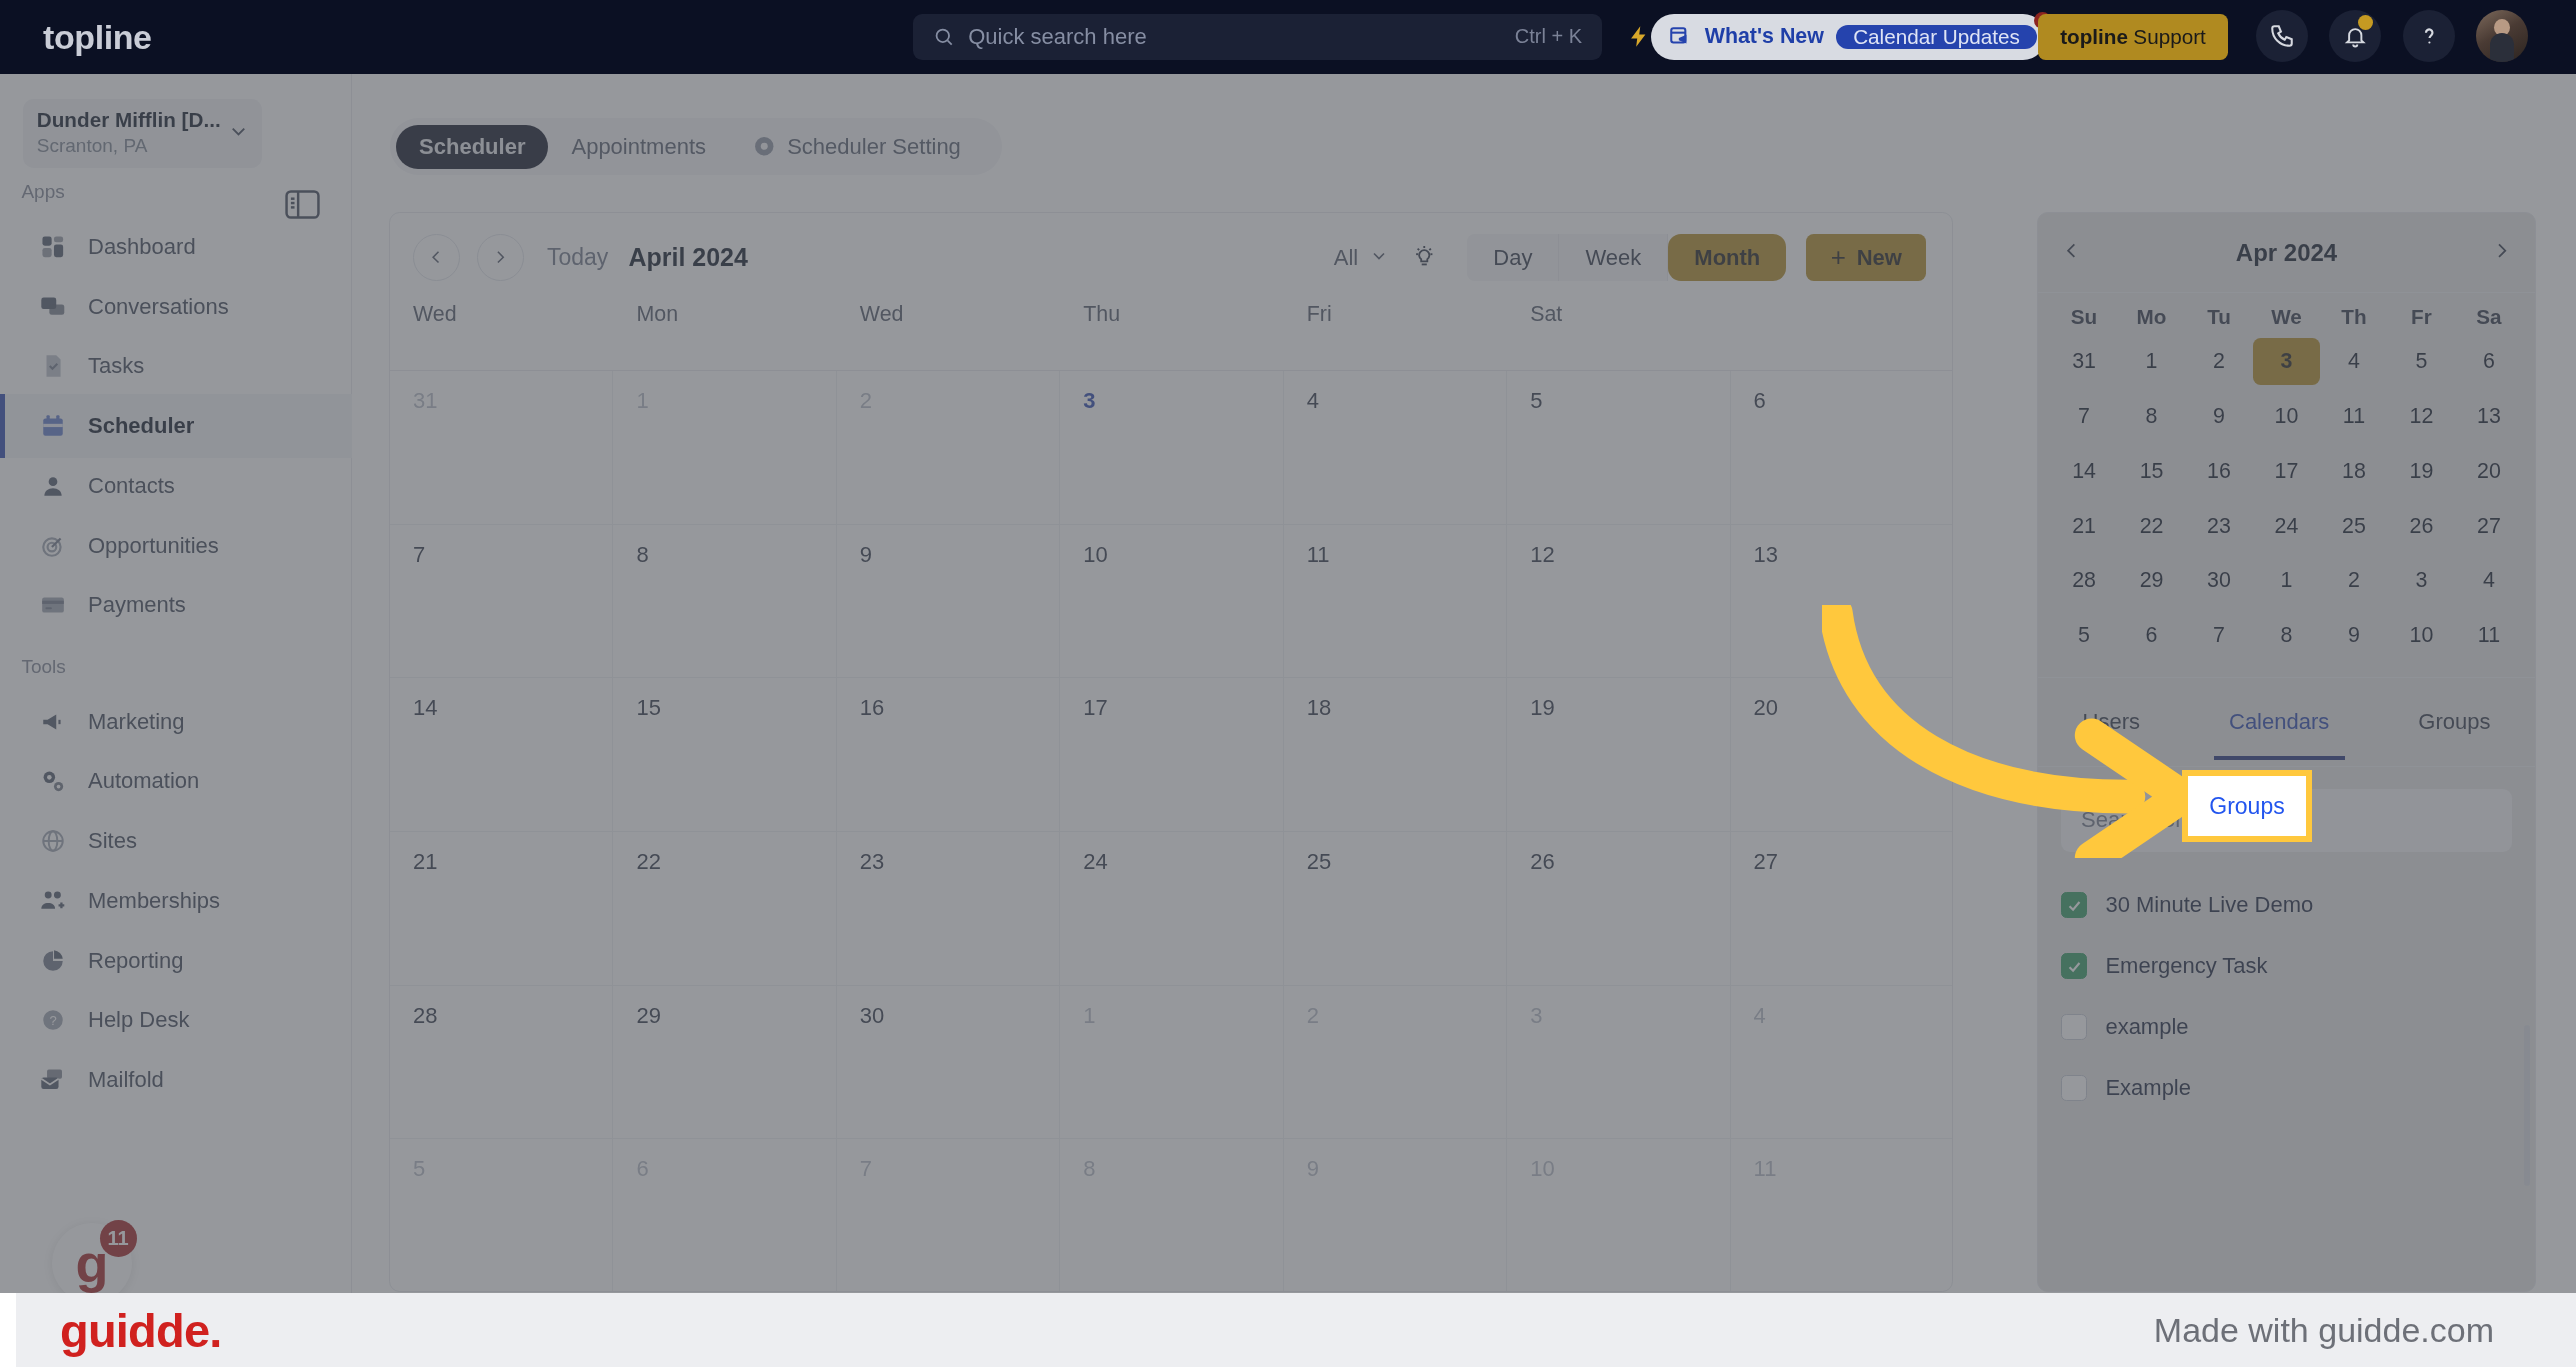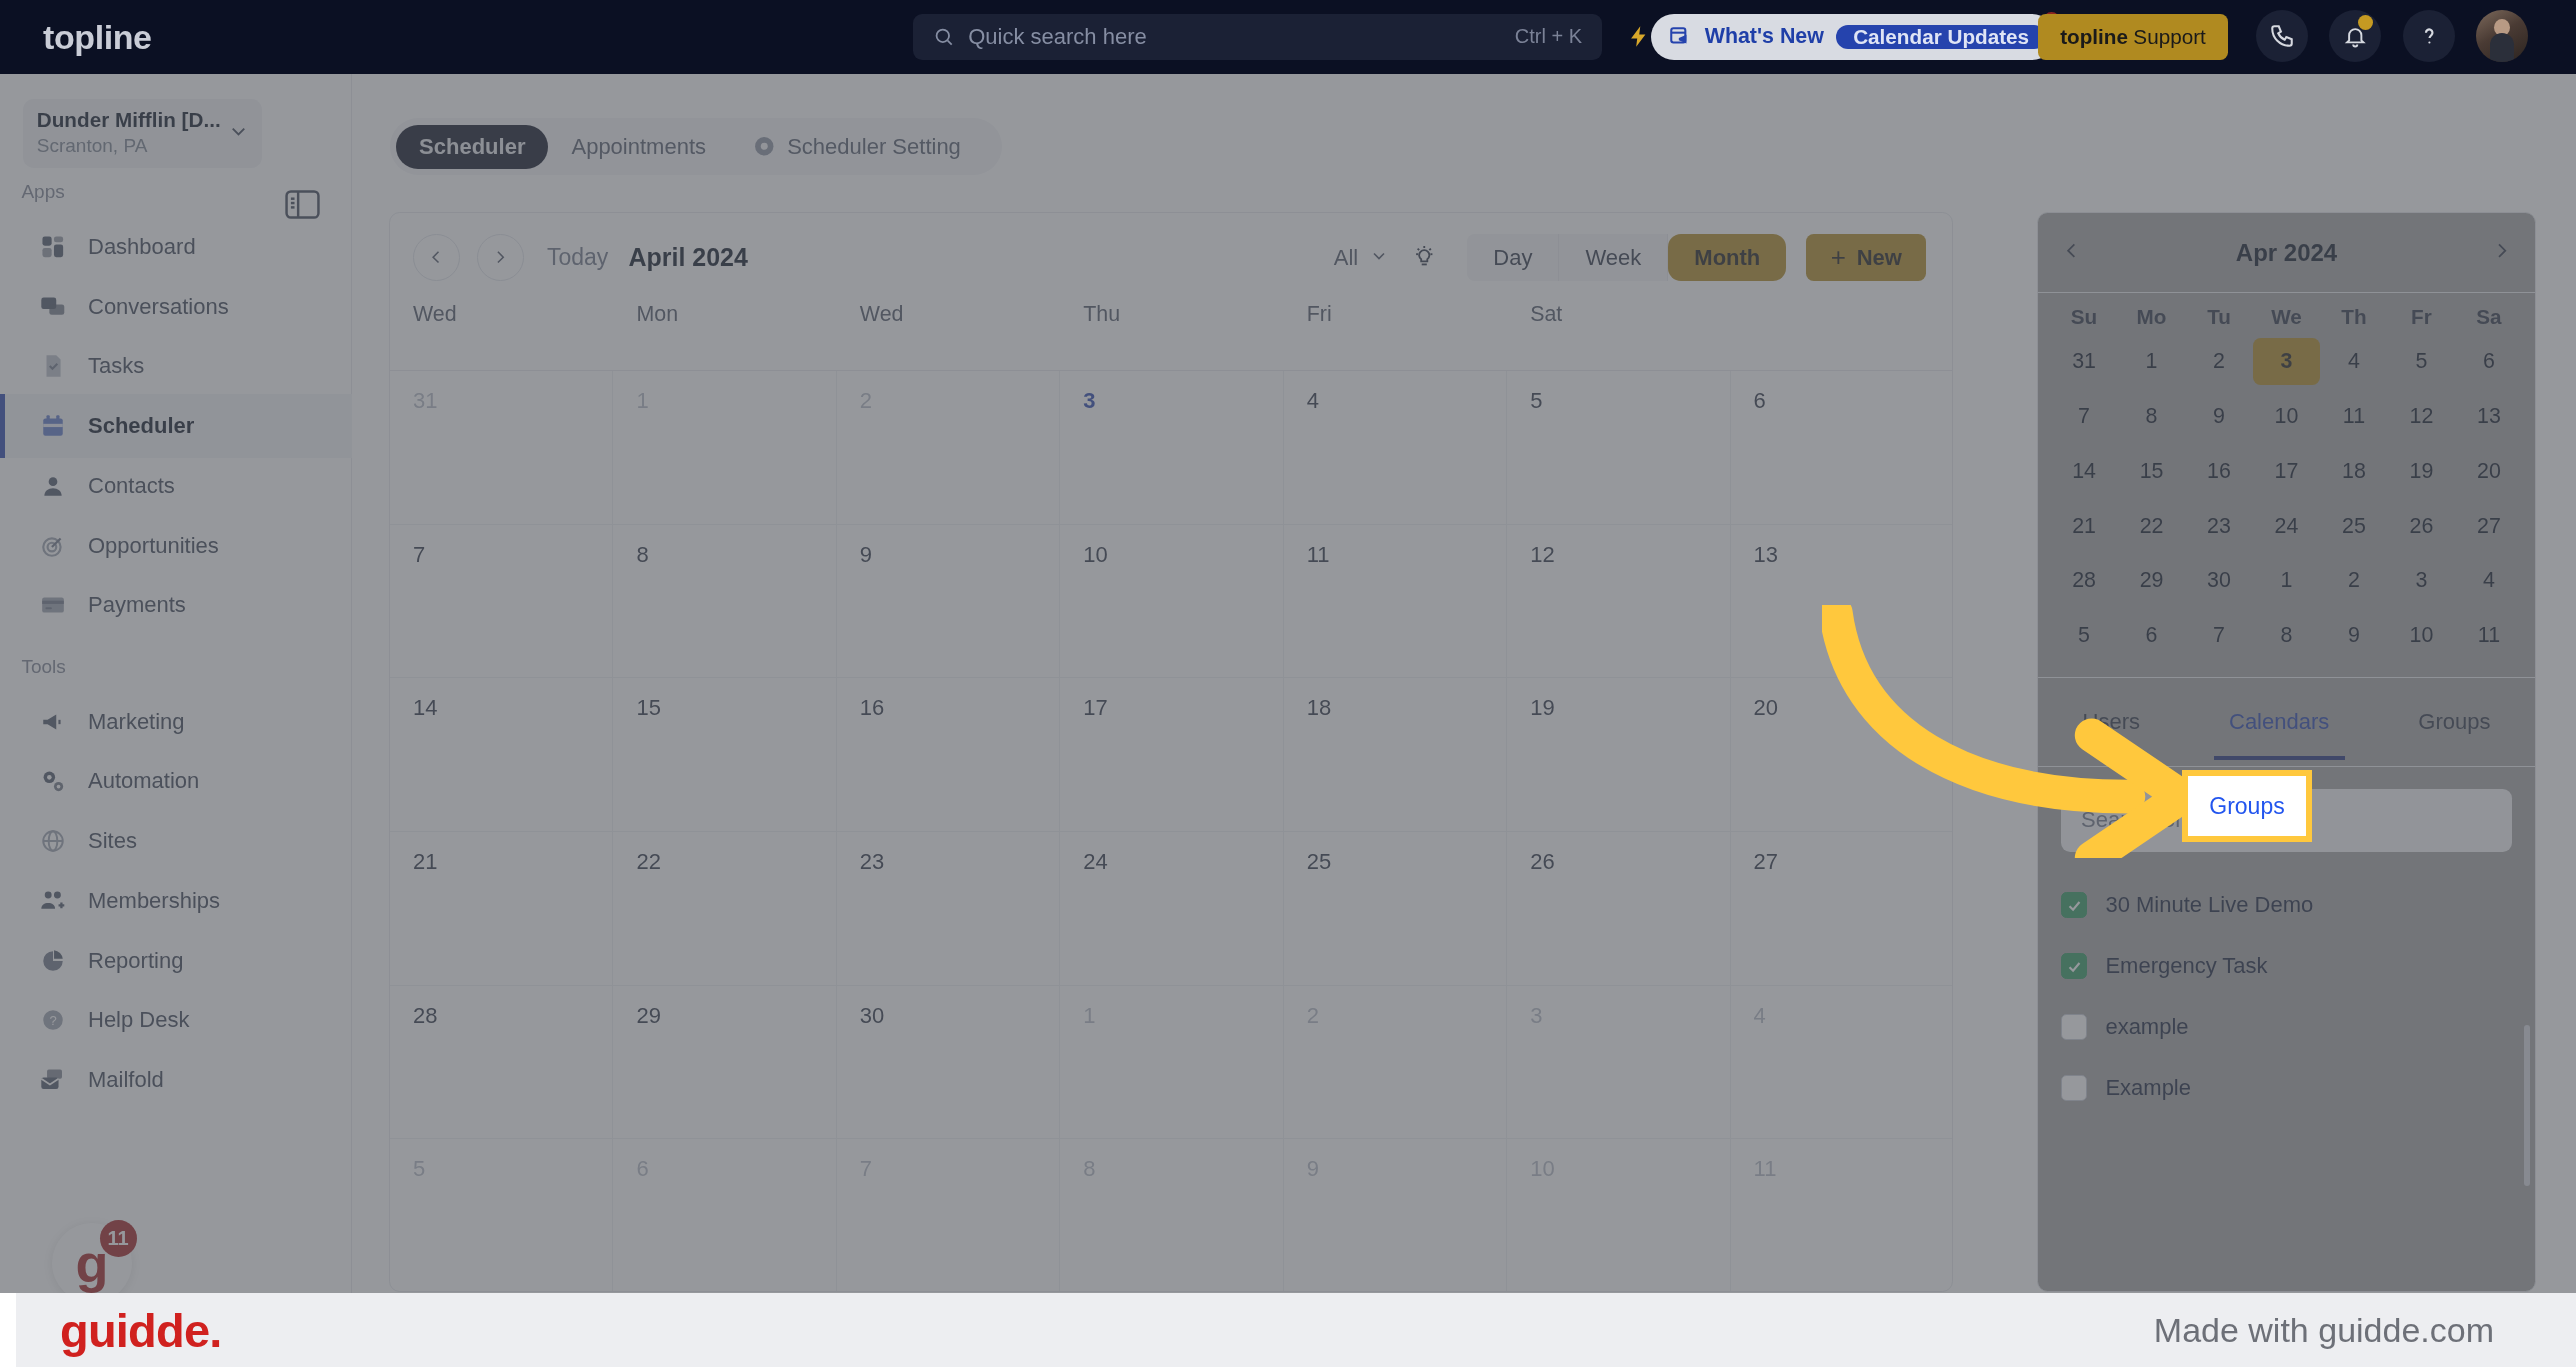--- a/index.html
+++ b/index.html
@@ -57,21 +57,21 @@
     height: 46px;
     background: #d8dbe2;
     border-radius: 24.5px;
     display: flex; align-items: center;
     padding: 0 9.2px 0 17px;
   }
   .wn-icon { width: 26px; height: 26px; margin-right: 10.7px; }
   .wn-label { color: #1f3fa8; font-size: 21.4px; font-weight: 600; margin-right: 12.3px; }
   .wn-pill {
     background: #2543ad; color: #dfe4f5;
-    font-size: 20.7px; font-weight: 700;
+    font-size: 20.7px; font-weight: 400;
     border-radius: 21.4px;
     padding: 0 17px;
   }
   .wn-dot {
     position: absolute; right: -4.6px; top: -1.5px;
     width: 17px; height: 17px; border-radius: 50%;
     background: #8c2420;
   }
   .support-btn {
     position: absolute; left: 2038px; top: 13.8px;
@@ -261,21 +261,21 @@
     padding: 17px 0 0 23px;
   }
   .cell .dn { font-size: 22px; color: #2c3445; }
   .cell.muted .dn { color: #b3b9c4; }
   .cell.today .dn { color: #2543ad; font-weight: 600; }
 
   
   .rpanel {
     position: absolute; left: 2037px; top: 211px;
     width: 499px; height: 1006px;
-    background: #a3a3a3;
+    background: #e5e5e5;
     border: 0.8px solid #e6e8ec;
     border-radius: 10.7px;
     overflow: hidden;
   }
   .mini-head {
     height: 80px;
     display: flex; align-items: center; justify-content: space-between;
     padding: 0 23px;
     border-bottom: 0.8px solid #eceef2;
   }

